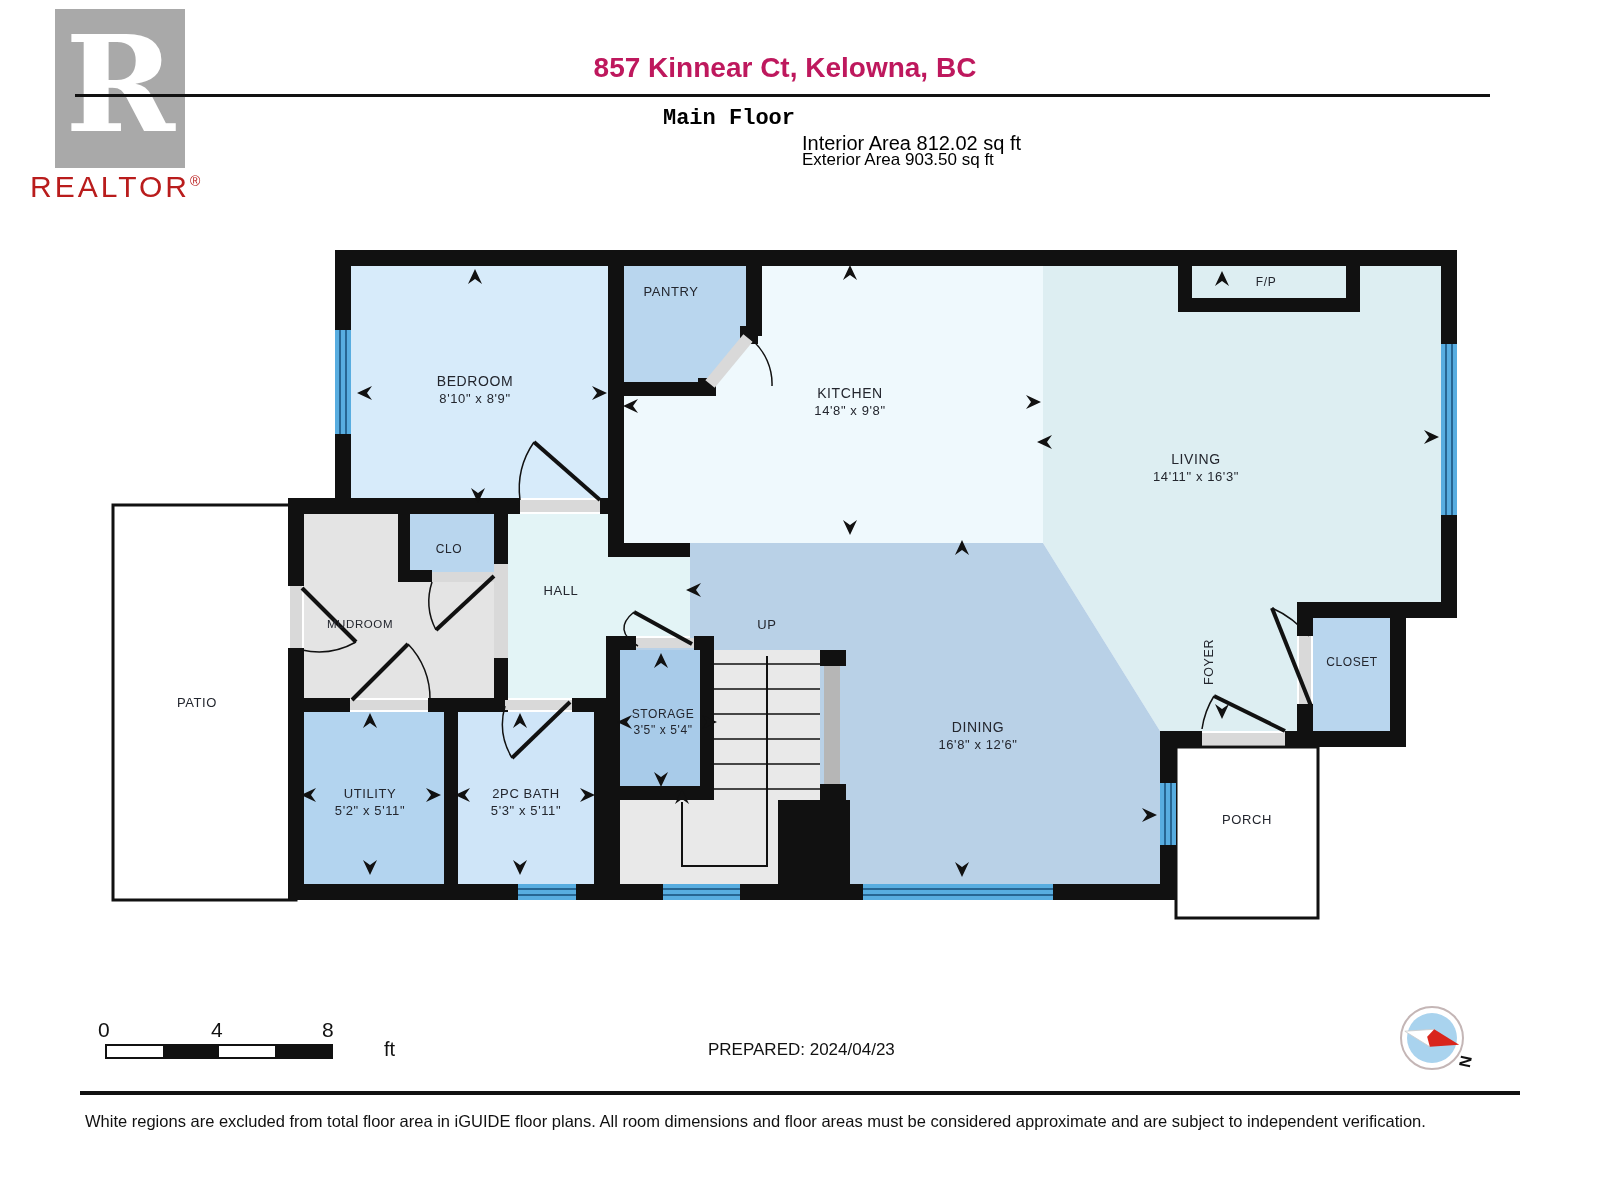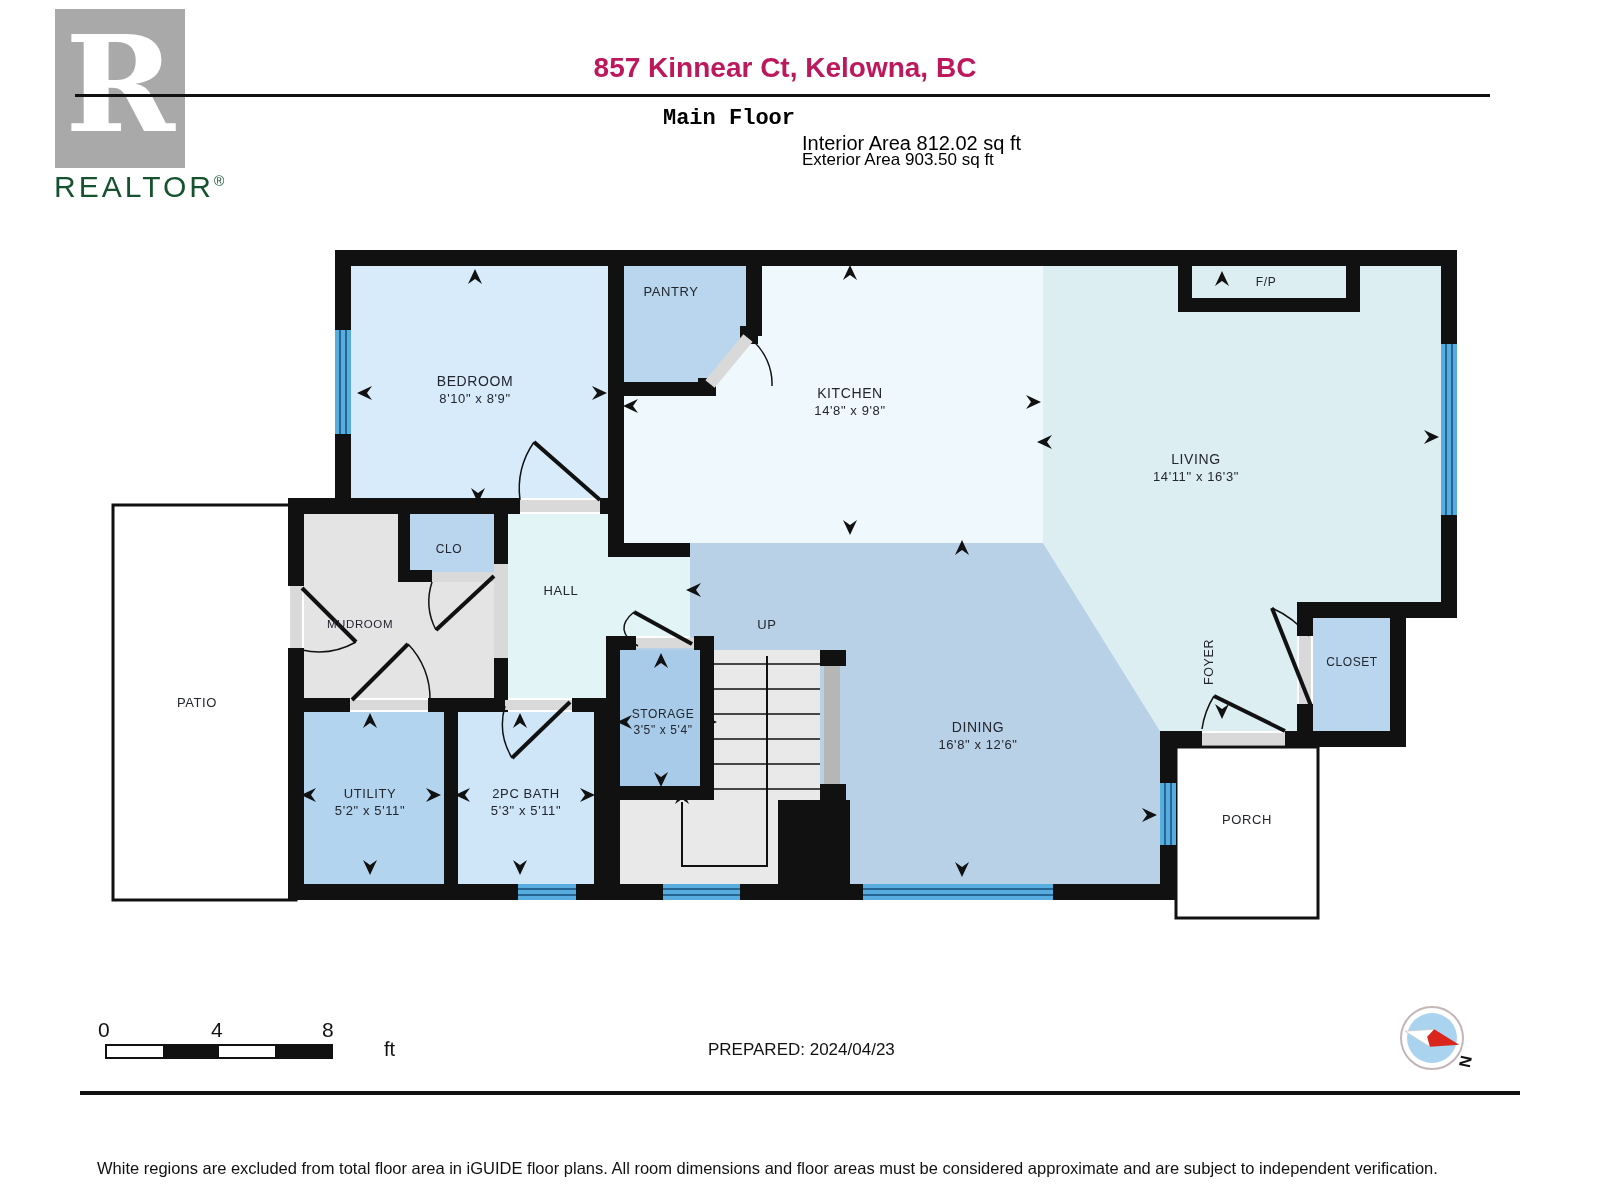--- a/index.html
+++ b/index.html
@@ -3,41 +3,41 @@
 <meta charset="utf-8">
 <style>
   html,body{margin:0;padding:0;background:#ffffff;width:1600px;height:1200px;
     font-family:"Liberation Sans", sans-serif;position:relative;overflow:hidden;}
   .abs{position:absolute;}
   
   #logo-box{left:55px;top:9px;width:130px;height:159px;background:#a9a9a9;
     display:flex;align-items:center;justify-content:center;}
   #logo-letter{color:#ffffff;font-family:"DejaVu Serif", serif;font-weight:bold;
     font-size:132px;line-height:1;transform:translateY(-4px);}
-  #logo-brand{left:30px;top:170px;width:180px;color:#14532d;font-size:30px;
-    letter-spacing:3px;font-weight:400;margin-left:24px;}
+  #logo-brand{left:30px;top:170px;width:180px;color:#b91c1c;font-size:30px;
+    letter-spacing:3px;font-weight:400;}
   #logo-brand sup{font-size:14px;}
   #header-line{left:75px;top:94px;width:1415px;height:3px;background:#111;}
   #page-title{left:0;top:52px;width:1570px;text-align:center;font-size:28px;
     font-weight:bold;color:#be185d;}
   #floor-label{left:12px;top:106px;width:783px;text-align:right;font-size:22px;
     font-weight:bold;color:#000;font-family:Liberation Mono, monospace;}
   #area-ext{left:802px;top:106px;font-size:17px;color:#000;margin-top:44px;}
   #area-int{left:802px;top:132px;font-size:20px;color:#000;}
   
   #scale-num-0{left:98px;top:1018px;font-size:21px;color:#111;}
   #scale-num-4{left:211px;top:1018px;font-size:21px;color:#111;}
   #scale-num-8{left:322px;top:1018px;font-size:21px;color:#111;}
   #scale-bar{left:105px;top:1044px;width:224px;height:11px;border:2px solid #111;display:flex;}
   .scale-seg{flex:1 1 0;}
   .seg-w{background:#fff;} .seg-b{background:#111;}
   #scale-unit{left:342px;top:1038px;font-size:20px;color:#111;margin-left:42px;}
   #prepared{left:708px;top:1040px;font-size:17px;color:#111;}
   #footer-line{left:80px;top:1091px;width:1440px;height:4px;background:#111;}
-  #disclaimer{left:97px;top:1112px;width:1430px;font-size:16.5px;color:#111;margin-top:47px;}
+  #disclaimer{left:85px;top:1112px;width:1430px;font-size:16.5px;color:#111;}
   
   #plan-svg{left:0;top:0;}
   text.rm{fill:#23262e;letter-spacing:0.6px;}
 </style>
 </head>
 <body>
 
 <div class="abs" id="logo-box">
   <span id="logo-letter">R</span>
 </div>

